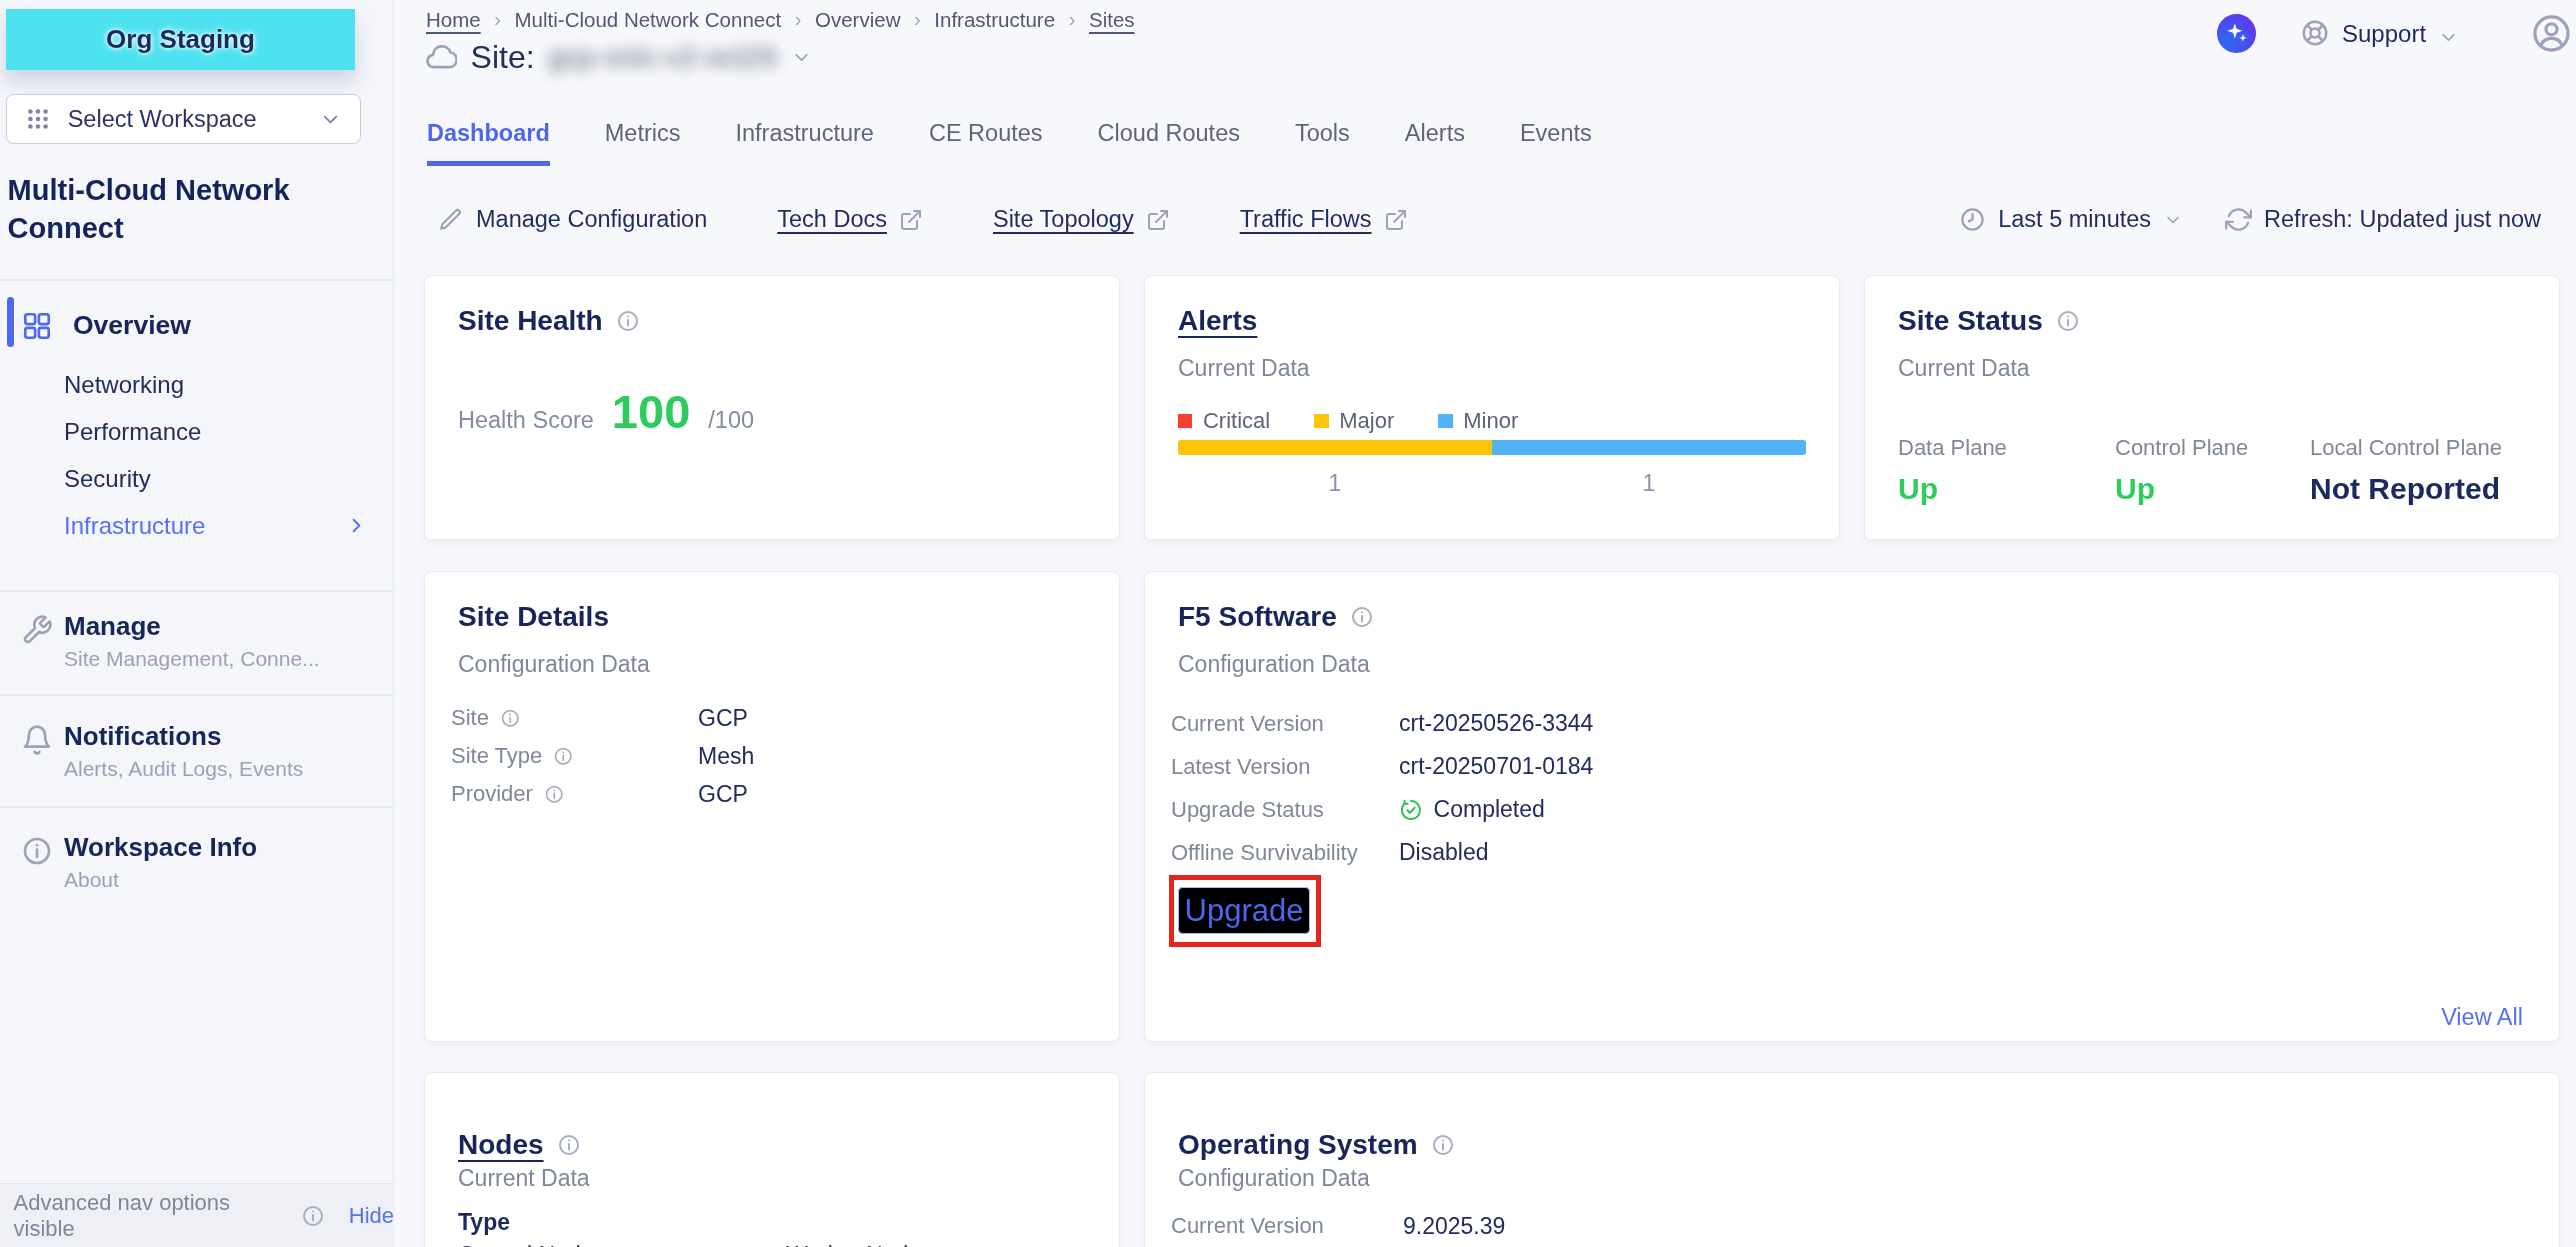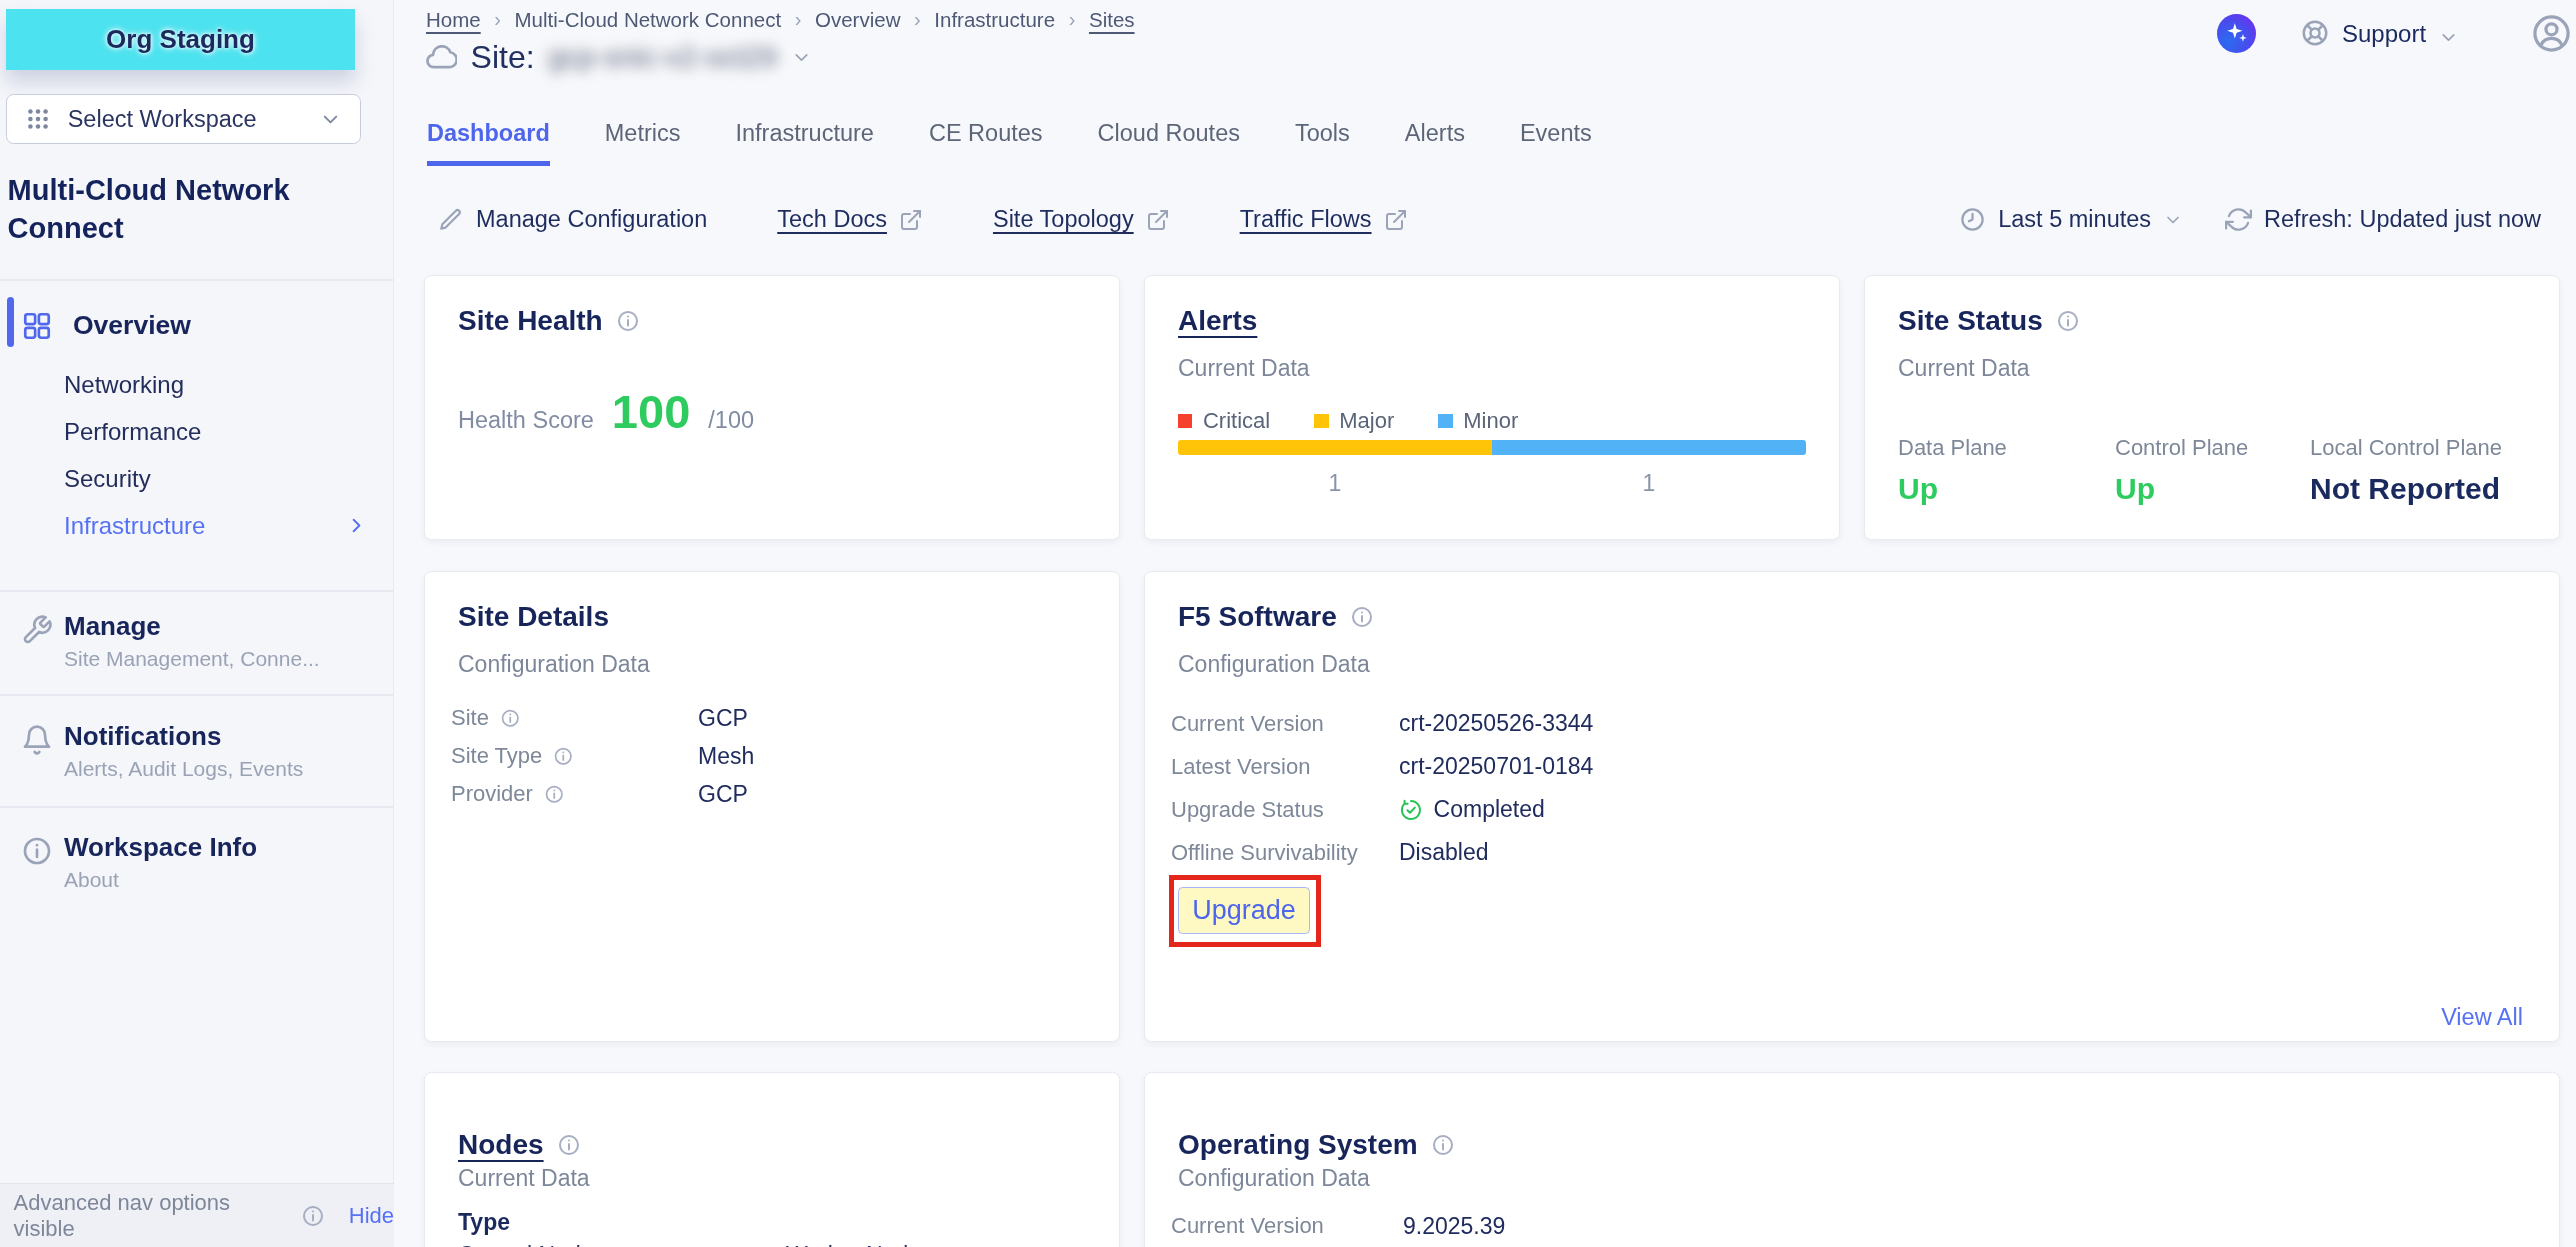--- a/index.html
+++ b/index.html
@@ -106,22 +106,22 @@
 
   
   .kv-rows { position:absolute; left:26px; right:33px; }
   .kv-row { display:flex; align-items:center; }
   .kv-label { display:flex; align-items:center; gap:10.6px; font-size:22px; color:#7e8899; }
   .kv-value { font-size:23px; color:#202c5e; display:flex; align-items:center; gap:10.6px; }
   .details-rows { top:127px; } .details-rows .kv-row { height:38px; } .details-rows .kv-label { width:247px; }
   .f5-rows { top:130px; } .f5-rows .kv-row { height:43px; } .f5-rows .kv-label { width:228px; }
   .os-rows { top:135px; } .os-rows .kv-row { height:36px; } .os-rows .kv-label { width:232px; }
 
-  .upgrade-btn { position:absolute; left:33px; top:315px; width:132px; height:47px; background:#fef9c3;
-    border:1.5px solid #a9b6f8; border-radius:4.5px; color:#4d66ec; font-size:27px; font-family:inherit;
+  .upgrade-btn { position:absolute; left:33px; top:315px; width:132px; height:47px; background:#000000;
+    border:1.5px solid #a9b6f8; border-radius:4.5px; color:#4d66ec; font-size:31px; font-family:inherit;
     display:flex; align-items:center; justify-content:center; cursor:pointer; }
   .annotation-box { position:absolute; left:23.5px; top:303px; width:152px; height:72px; border:5.3px solid #e5261c; }
   .view-all { position:absolute; right:36px; top:432px; font-size:23.5px; color:#5671f3; cursor:pointer;margin-left:28px; }
 
   
   .type-header { position:absolute; left:33px; top:136px; font-size:23px; font-weight:700; color:#1b2a5e; }
   .node-col { position:absolute; top:169px; font-size:23px; color:#2a3560; }
   .check-ic { color:#27c356; }
 </style>
 </head>

